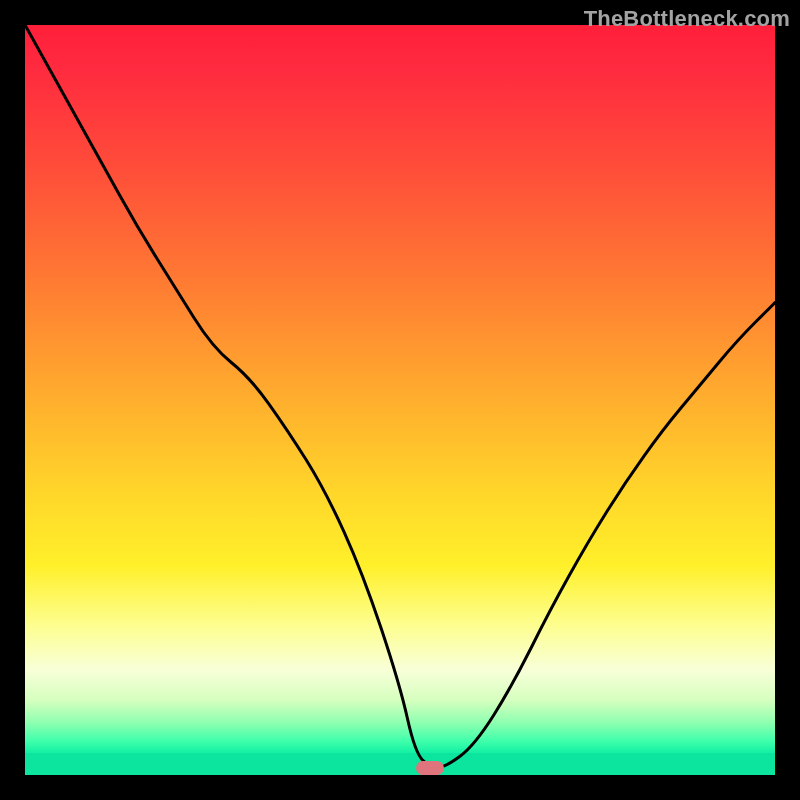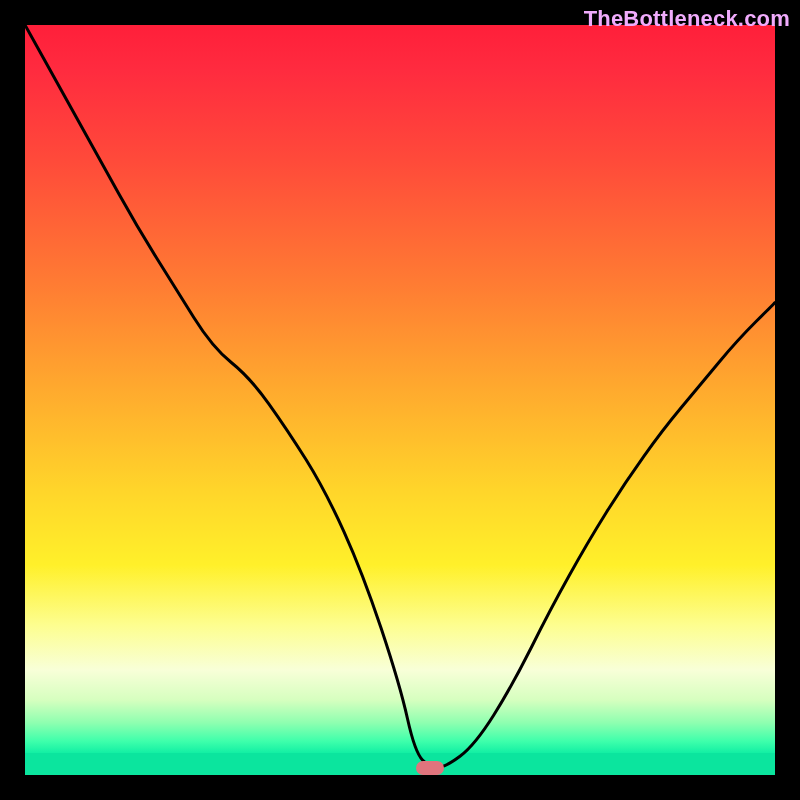--- a/index.html
+++ b/index.html
@@ -14,21 +14,21 @@
   .frame {
     position: relative;
     width: 800px;
     height: 800px;
     background: #000;
   }
   .watermark {
     position: absolute;
     top: 6px;
     right: 10px;
-    color: #f0abfc;
+    color: #a3a3a3;
     font-size: 22px;
     font-weight: 600;
     letter-spacing: 0.2px;
     z-index: 5;
   }
   .plot-area {
     position: absolute;
     left: 25px;
     top: 25px;
     width: 750px;

